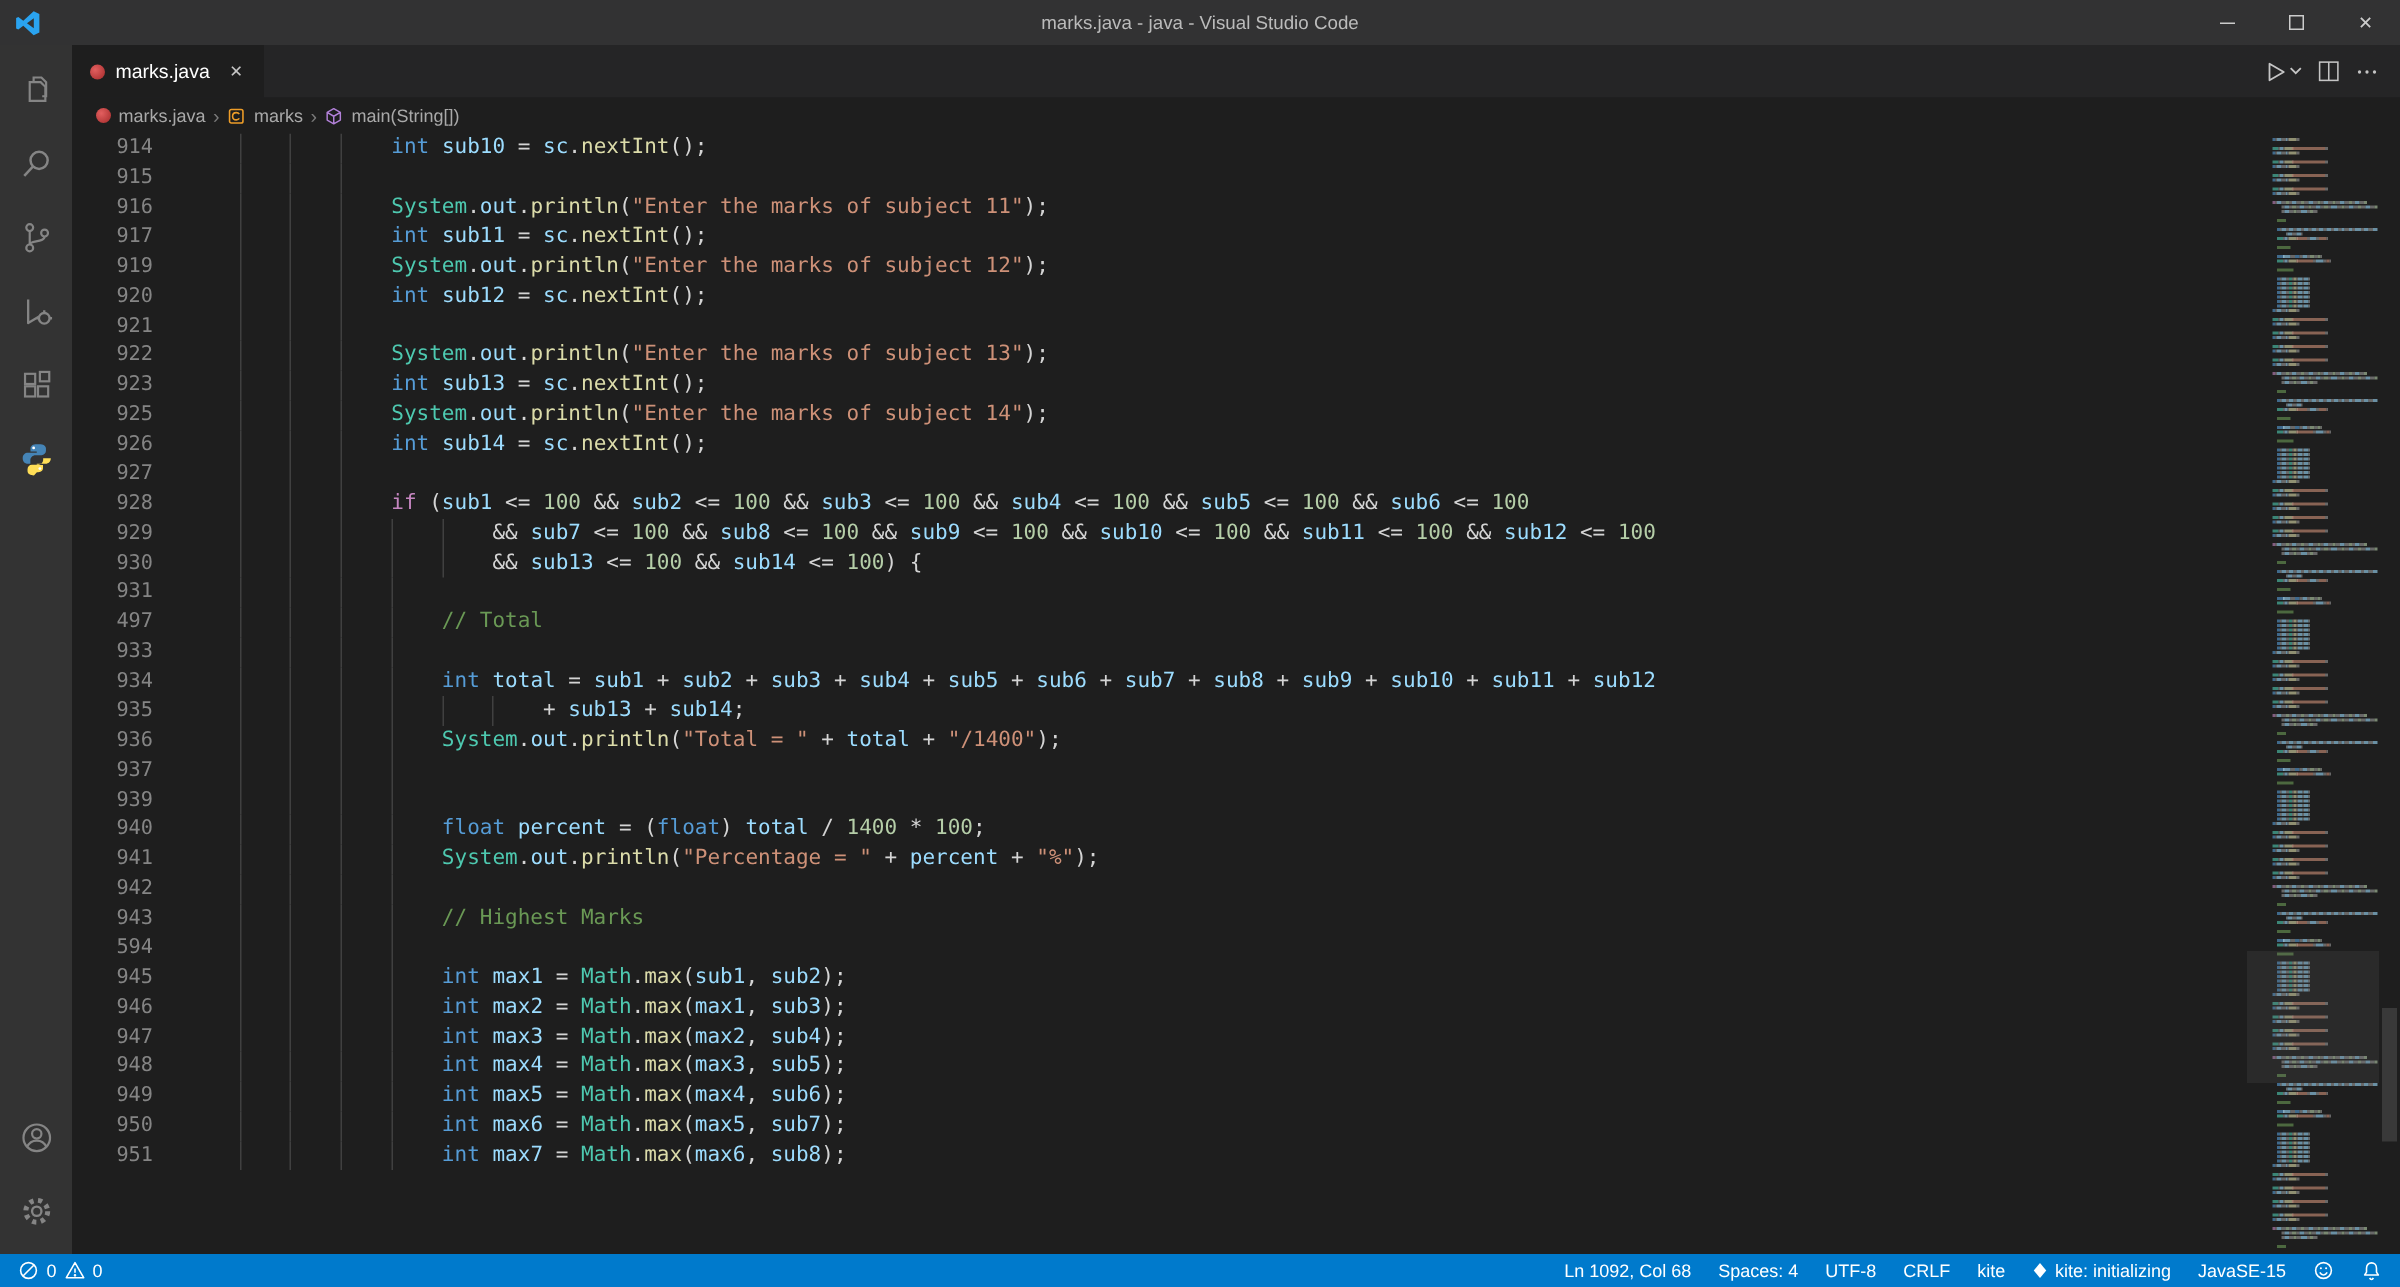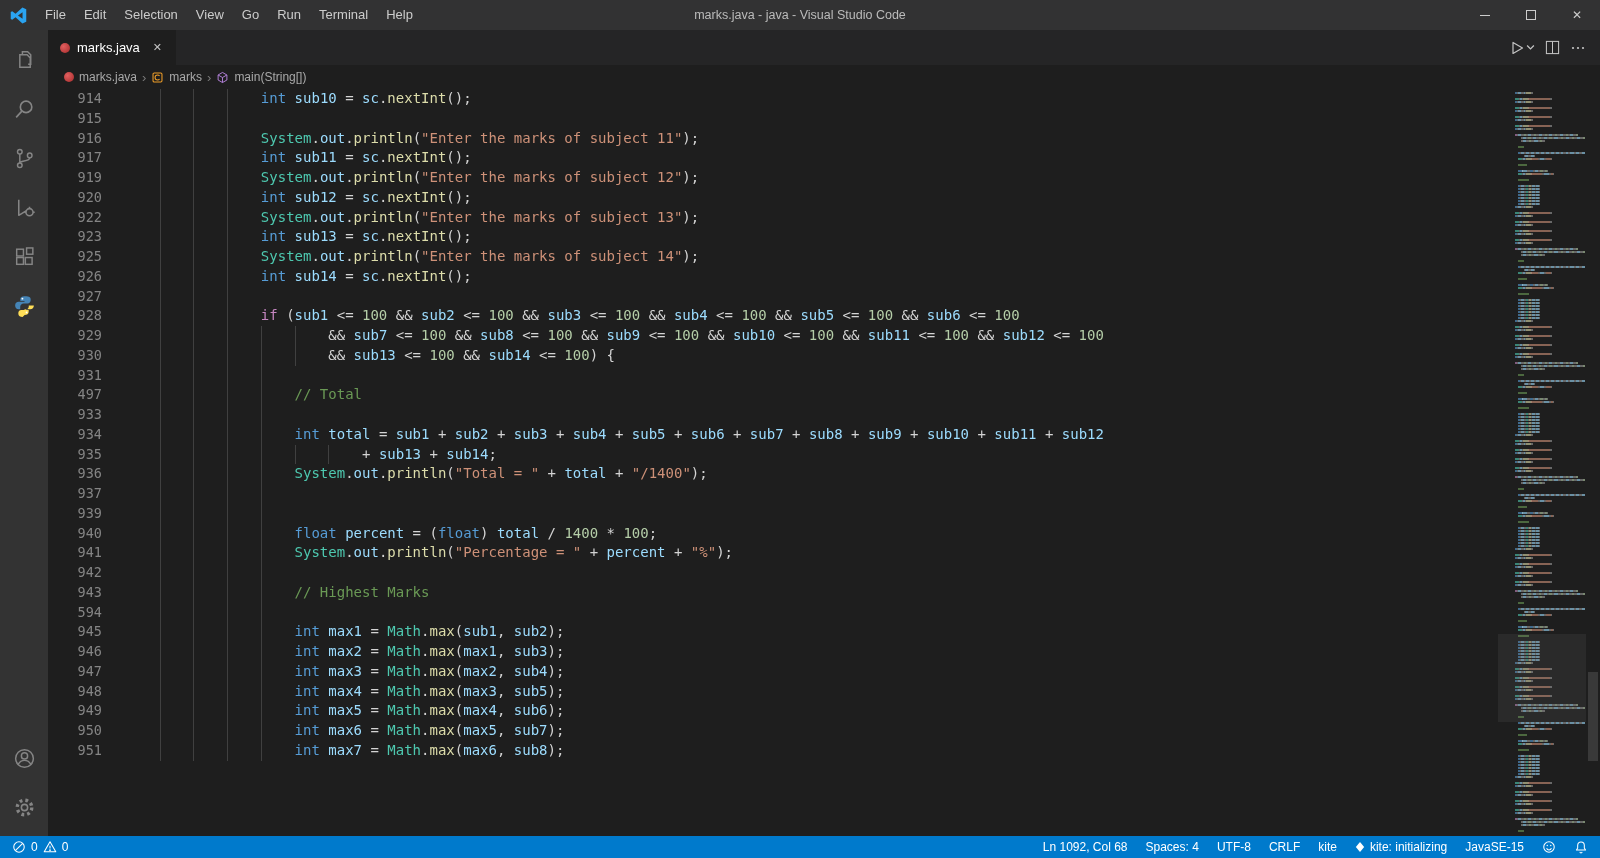--- a/index.html
+++ b/index.html
@@ -84,30 +84,20 @@
 <body>
 
 <div class="window">
 
   <div class="titlebar">
     <div class="tb-logo">
       <svg viewBox="0 0 16 16" width="17" height="17">
           <path fill="#2aa3f0" fill-rule="evenodd" d="M11.7.5L5.2 6.4 2.1 4 .7 4.7v6.6l1.4.7 3.1-2.4 6.5 5.9 3.6-1.7V2.2L11.7.5zm.1 4.4v6.2L7.5 8l4.3-3.1z"></path>
         </svg>
     </div>
-    <div class="menus">
-        <span class="menu-item">File</span>
-        <span class="menu-item">Edit</span>
-        <span class="menu-item">Selection</span>
-        <span class="menu-item">View</span>
-        <span class="menu-item">Go</span>
-        <span class="menu-item">Run</span>
-        <span class="menu-item">Terminal</span>
-        <span class="menu-item">Help</span>
-      </div>
     <div class="window-title">marks.java - java - Visual Studio Code</div>
     <div class="win-controls">
       <div class="win-btn">
           <span class="glyph-min"></span>
         </div>
       <div class="win-btn">
           <span class="glyph-max"></span>
         </div>
       <div class="win-btn">
           <span>✕</span>
@@ -246,20 +236,21 @@
         </div>
 
       <div class="editor">
         <div class="code-area">
             <div class="line"><div class="ln">914</div><div class="code"><i class="guide" style="left: 4ch;"></i><i class="guide" style="left: 8ch;"></i><i class="guide" style="left: 12ch;"></i><span class="tk-ws">                </span><span class="tk-k">int</span><span class="tk-p"> </span><span class="tk-v">sub10</span><span class="tk-p"> = </span><span class="tk-v">sc</span><span class="tk-p">.</span><span class="tk-f">nextInt</span><span class="tk-p">();</span></div></div>
             <div class="line"><div class="ln">915</div><div class="code"><i class="guide" style="left: 4ch;"></i><i class="guide" style="left: 8ch;"></i><i class="guide" style="left: 12ch;"></i><span class="tk-ws">                </span></div></div>
             <div class="line"><div class="ln">916</div><div class="code"><i class="guide" style="left: 4ch;"></i><i class="guide" style="left: 8ch;"></i><i class="guide" style="left: 12ch;"></i><span class="tk-ws">                </span><span class="tk-t">System</span><span class="tk-p">.</span><span class="tk-v">out</span><span class="tk-p">.</span><span class="tk-f">println</span><span class="tk-p">(</span><span class="tk-s">"Enter the marks of subject 11"</span><span class="tk-p">);</span></div></div>
             <div class="line"><div class="ln">917</div><div class="code"><i class="guide" style="left: 4ch;"></i><i class="guide" style="left: 8ch;"></i><i class="guide" style="left: 12ch;"></i><span class="tk-ws">                </span><span class="tk-k">int</span><span class="tk-p"> </span><span class="tk-v">sub11</span><span class="tk-p"> = </span><span class="tk-v">sc</span><span class="tk-p">.</span><span class="tk-f">nextInt</span><span class="tk-p">();</span></div></div>
             <div class="line"><div class="ln">919</div><div class="code"><i class="guide" style="left: 4ch;"></i><i class="guide" style="left: 8ch;"></i><i class="guide" style="left: 12ch;"></i><span class="tk-ws">                </span><span class="tk-t">System</span><span class="tk-p">.</span><span class="tk-v">out</span><span class="tk-p">.</span><span class="tk-f">println</span><span class="tk-p">(</span><span class="tk-s">"Enter the marks of subject 12"</span><span class="tk-p">);</span></div></div>
             <div class="line"><div class="ln">920</div><div class="code"><i class="guide" style="left: 4ch;"></i><i class="guide" style="left: 8ch;"></i><i class="guide" style="left: 12ch;"></i><span class="tk-ws">                </span><span class="tk-k">int</span><span class="tk-p"> </span><span class="tk-v">sub12</span><span class="tk-p"> = </span><span class="tk-v">sc</span><span class="tk-p">.</span><span class="tk-f">nextInt</span><span class="tk-p">();</span></div></div>
+            <div class="line"><div class="ln">921</div><div class="code"><i class="guide" style="left: 4ch;"></i><i class="guide" style="left: 8ch;"></i><i class="guide" style="left: 12ch;"></i><span class="tk-ws">                </span></div></div>
             <div class="line"><div class="ln">922</div><div class="code"><i class="guide" style="left: 4ch;"></i><i class="guide" style="left: 8ch;"></i><i class="guide" style="left: 12ch;"></i><span class="tk-ws">                </span><span class="tk-t">System</span><span class="tk-p">.</span><span class="tk-v">out</span><span class="tk-p">.</span><span class="tk-f">println</span><span class="tk-p">(</span><span class="tk-s">"Enter the marks of subject 13"</span><span class="tk-p">);</span></div></div>
             <div class="line"><div class="ln">923</div><div class="code"><i class="guide" style="left: 4ch;"></i><i class="guide" style="left: 8ch;"></i><i class="guide" style="left: 12ch;"></i><span class="tk-ws">                </span><span class="tk-k">int</span><span class="tk-p"> </span><span class="tk-v">sub13</span><span class="tk-p"> = </span><span class="tk-v">sc</span><span class="tk-p">.</span><span class="tk-f">nextInt</span><span class="tk-p">();</span></div></div>
             <div class="line"><div class="ln">925</div><div class="code"><i class="guide" style="left: 4ch;"></i><i class="guide" style="left: 8ch;"></i><i class="guide" style="left: 12ch;"></i><span class="tk-ws">                </span><span class="tk-t">System</span><span class="tk-p">.</span><span class="tk-v">out</span><span class="tk-p">.</span><span class="tk-f">println</span><span class="tk-p">(</span><span class="tk-s">"Enter the marks of subject 14"</span><span class="tk-p">);</span></div></div>
             <div class="line"><div class="ln">926</div><div class="code"><i class="guide" style="left: 4ch;"></i><i class="guide" style="left: 8ch;"></i><i class="guide" style="left: 12ch;"></i><span class="tk-ws">                </span><span class="tk-k">int</span><span class="tk-p"> </span><span class="tk-v">sub14</span><span class="tk-p"> = </span><span class="tk-v">sc</span><span class="tk-p">.</span><span class="tk-f">nextInt</span><span class="tk-p">();</span></div></div>
             <div class="line"><div class="ln">927</div><div class="code"><i class="guide" style="left: 4ch;"></i><i class="guide" style="left: 8ch;"></i><i class="guide" style="left: 12ch;"></i><span class="tk-ws">                </span></div></div>
             <div class="line"><div class="ln">928</div><div class="code"><i class="guide" style="left: 4ch;"></i><i class="guide" style="left: 8ch;"></i><i class="guide" style="left: 12ch;"></i><span class="tk-ws">                </span><span class="tk-c">if</span><span class="tk-p"> (</span><span class="tk-v">sub1</span><span class="tk-p"> &lt;= </span><span class="tk-n">100</span><span class="tk-p"> &amp;&amp; </span><span class="tk-v">sub2</span><span class="tk-p"> &lt;= </span><span class="tk-n">100</span><span class="tk-p"> &amp;&amp; </span><span class="tk-v">sub3</span><span class="tk-p"> &lt;= </span><span class="tk-n">100</span><span class="tk-p"> &amp;&amp; </span><span class="tk-v">sub4</span><span class="tk-p"> &lt;= </span><span class="tk-n">100</span><span class="tk-p"> &amp;&amp; </span><span class="tk-v">sub5</span><span class="tk-p"> &lt;= </span><span class="tk-n">100</span><span class="tk-p"> &amp;&amp; </span><span class="tk-v">sub6</span><span class="tk-p"> &lt;= </span><span class="tk-n">100</span></div></div>
             <div class="line"><div class="ln">929</div><div class="code"><i class="guide" style="left: 4ch;"></i><i class="guide" style="left: 8ch;"></i><i class="guide" style="left: 12ch;"></i><i class="guide" style="left: 16ch;"></i><i class="guide" style="left: 20ch;"></i><span class="tk-ws">                        </span><span class="tk-p">&amp;&amp; </span><span class="tk-v">sub7</span><span class="tk-p"> &lt;= </span><span class="tk-n">100</span><span class="tk-p"> &amp;&amp; </span><span class="tk-v">sub8</span><span class="tk-p"> &lt;= </span><span class="tk-n">100</span><span class="tk-p"> &amp;&amp; </span><span class="tk-v">sub9</span><span class="tk-p"> &lt;= </span><span class="tk-n">100</span><span class="tk-p"> &amp;&amp; </span><span class="tk-v">sub10</span><span class="tk-p"> &lt;= </span><span class="tk-n">100</span><span class="tk-p"> &amp;&amp; </span><span class="tk-v">sub11</span><span class="tk-p"> &lt;= </span><span class="tk-n">100</span><span class="tk-p"> &amp;&amp; </span><span class="tk-v">sub12</span><span class="tk-p"> &lt;= </span><span class="tk-n">100</span></div></div>
             <div class="line"><div class="ln">930</div><div class="code"><i class="guide" style="left: 4ch;"></i><i class="guide" style="left: 8ch;"></i><i class="guide" style="left: 12ch;"></i><i class="guide" style="left: 16ch;"></i><i class="guide" style="left: 20ch;"></i><span class="tk-ws">                        </span><span class="tk-p">&amp;&amp; </span><span class="tk-v">sub13</span><span class="tk-p"> &lt;= </span><span class="tk-n">100</span><span class="tk-p"> &amp;&amp; </span><span class="tk-v">sub14</span><span class="tk-p"> &lt;= </span><span class="tk-n">100</span><span class="tk-p">) {</span></div></div>
             <div class="line"><div class="ln">931</div><div class="code"><i class="guide" style="left: 4ch;"></i><i class="guide" style="left: 8ch;"></i><i class="guide" style="left: 12ch;"></i><i class="guide" style="left: 16ch;"></i><span class="tk-ws">                    </span></div></div>
             <div class="line"><div class="ln">497</div><div class="code"><i class="guide" style="left: 4ch;"></i><i class="guide" style="left: 8ch;"></i><i class="guide" style="left: 12ch;"></i><i class="guide" style="left: 16ch;"></i><span class="tk-ws">                    </span><span class="tk-m">// Total</span></div></div>

